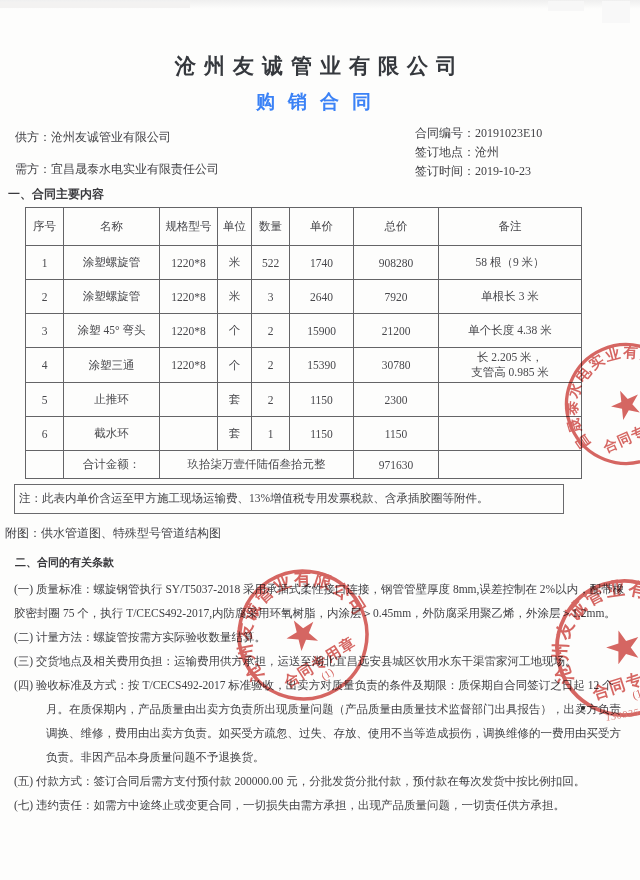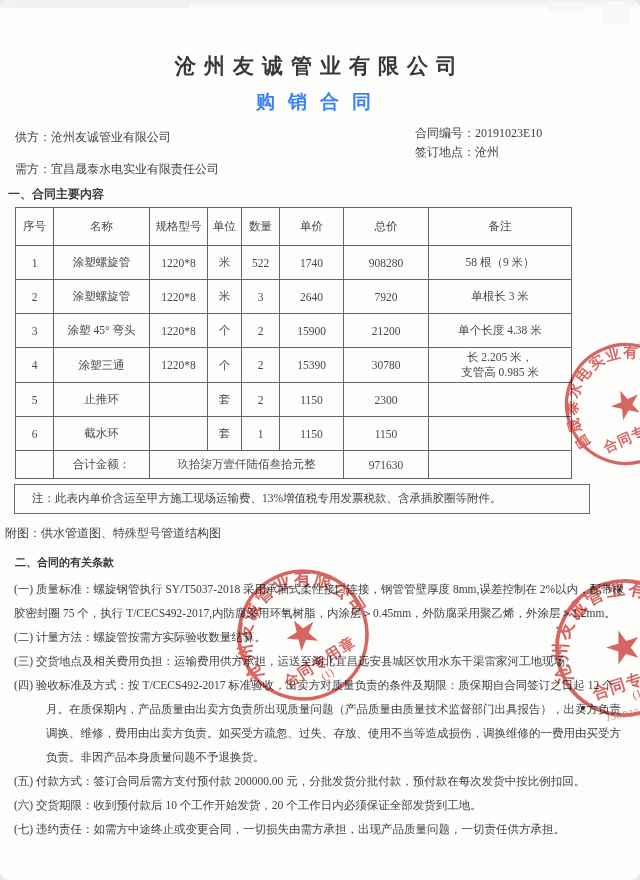--- a/index.html
+++ b/index.html
@@ -1,21 +1,20 @@
 <!DOCTYPE html>
 <html><head>
 <meta charset="utf-8">
 <style>
   html,body { margin:0; padding:0; background:#e9e9e9; }
   .sheet {
     position:relative; width:640px; height:880px; margin:0 auto;
     background:#fdfdfc; overflow:hidden;
     font-family:"Liberation Serif","DejaVu Serif",serif;
     color:#3f3f43;
-    border-radius:9px;
   }
   
   .scan-strip { position:absolute; left:0; top:0; width:640px; height:9px;
     background:linear-gradient(to bottom, #efefef, #fdfdfc); }
   .scan-box1 { position:absolute; left:548px; top:1px; width:36px; height:10px; background:#f7f7f7; }
   .scan-box2 { position:absolute; left:602px; top:1px; width:28px; height:22px; background:#f8f8f8; }
   .scan-line { position:absolute; left:0; top:2px; width:190px; height:6px; background:#f3f2f1; }
   .speck { position:absolute; left:581px; top:706px; width:4px; height:4px; border-radius:50%; background:#2c2c2c; }
 
   .doc-title { margin:0; padding-top:52px; text-align:center;
@@ -24,30 +23,30 @@
     font-size:19px; font-weight:600; letter-spacing:13px; color:#3b82f6; }
 
   .meta-area { position:relative; height:56px; margin:13px 15px 0; font-size:12px; }
   .party-supplier { position:absolute; left:0; top:1px; }
   .party-buyer { position:absolute; left:0; top:33px; }
   .meta-block { position:absolute; left:400px; top:-4px; line-height:19px; }
   .meta-block div { white-space:nowrap; }
 
   .section-heading1 { margin:2px 0 0 8px; font-size:12px; font-weight:600; color:#3a3a3e; }
 
-  table.items { margin:4px 0 0 15px; width:556px; border-collapse:collapse;
+  table.items { margin:4px 0 0 25px; width:556px; border-collapse:collapse;
     table-layout:fixed; font-size:11.5px; color:#48484c; }
   table.items th, table.items td { border:1px solid #646467; text-align:center;
     padding:2px 2px; font-weight:normal; white-space:pre-line; overflow:hidden; }
   table.items thead tr { height:38px; }
   table.items tbody tr { height:34px; }
   table.items tr.total-row { height:28px; }
 
   .note-box { margin:5px 0 0 14px; width:540px; border:1px solid #6a6a6d;
-    padding:6px 17px 7px; font-size:11.5px; color:#434347; }
+    padding:6px 4px 7px; font-size:11.5px; color:#434347; }
 
   .attachment-line { margin:11px 5px 0; font-size:12px; }
   .section-heading2 { margin:13px 15px 0; font-size:11px; font-weight:600; color:#3a3a3e; }
 
   .terms { margin:7px 14px 0; font-size:11.5px; line-height:24px; color:#414145; }
   .terms p { margin:0; }
   .terms p:nth-of-type(4) { padding-left:32px; text-indent:-32px; }
 
   
   .stamp { position:absolute; pointer-events:none; opacity:.82; mix-blend-mode:multiply; }
@@ -75,20 +74,21 @@
 
   <h1 class="doc-title">沧州友诚管业有限公司</h1>
   <h2 class="doc-subtitle">购销合同</h2>
 
   <div class="meta-area">
     <div class="party-supplier">供方：沧州友诚管业有限公司</div>
     <div class="party-buyer">需方：宜昌晟泰水电实业有限责任公司</div>
     <div class="meta-block">
       <div>合同编号：20191023E10</div>
       <div>签订地点：沧州</div>
+      <div>签订时间：2019-10-23</div>
     </div>
   </div>
 
   <div class="section-heading1">一、合同主要内容</div>
 
   <table class="items">
     <colgroup>
       <col style="width:38px">
         <col style="width:96px">
         <col style="width:58px">
@@ -201,21 +201,20 @@
       <p class="term">(一) 质量标准：螺旋钢管执行 SY/T5037-2018 采用承插式柔性接口连接，钢管管壁厚度 8mm,误差控制在 2%以内，配带橡胶密封圈 75 个，执行 T/CECS492-2017,内防腐采用环氧树脂，内涂层＞0.45mm，外防腐采用聚乙烯，外涂层＞1.2mm。</p>
 
       <p class="term">(二) 计量方法：螺旋管按需方实际验收数量结算。</p>
 
       <p class="term">(三) 交货地点及相关费用负担：运输费用供方承担，运送至湖北宜昌远安县城区饮用水东干渠雷家河工地现场。</p>
 
       <p class="term">(四) 验收标准及方式：按 T/CECS492-2017 标准验收，出卖方对质量负责的条件及期限：质保期自合同签订之日起 12 个月。在质保期内，产品质量由出卖方负责所出现质量问题（产品质量由质量技术监督部门出具报告），出卖方负责调换、维修，费用由出卖方负责。如买受方疏忽、过失、存放、使用不当等造成损伤，调换维修的一费用由买受方负责。非因产品本身质量问题不予退换货。</p>
 
       <p class="term">(五) 付款方式：签订合同后需方支付预付款 200000.00 元，分批发货分批付款，预付款在每次发货中按比例扣回。</p>
 
-      <p class="term">(六) 交货期限：收到预付款后 10 个工作开始发货，20 个工作日内必须保证全部发货到工地。</p>
 
       <p class="term">(七) 违约责任：如需方中途终止或变更合同，一切损失由需方承担，出现产品质量问题，一切责任供方承担。</p>
     </div>
 
   <div class="stamp stamp-buyer">
     <svg viewBox="0 0 200 200" aria-hidden="true">
       <defs>
           <path id="arcA" d="M 32,146 A 78,78 0 1 1 168,146" fill="none"></path>
         </defs>
       <circle class="stamp-ring" cx="100" cy="100" r="90"></circle>

